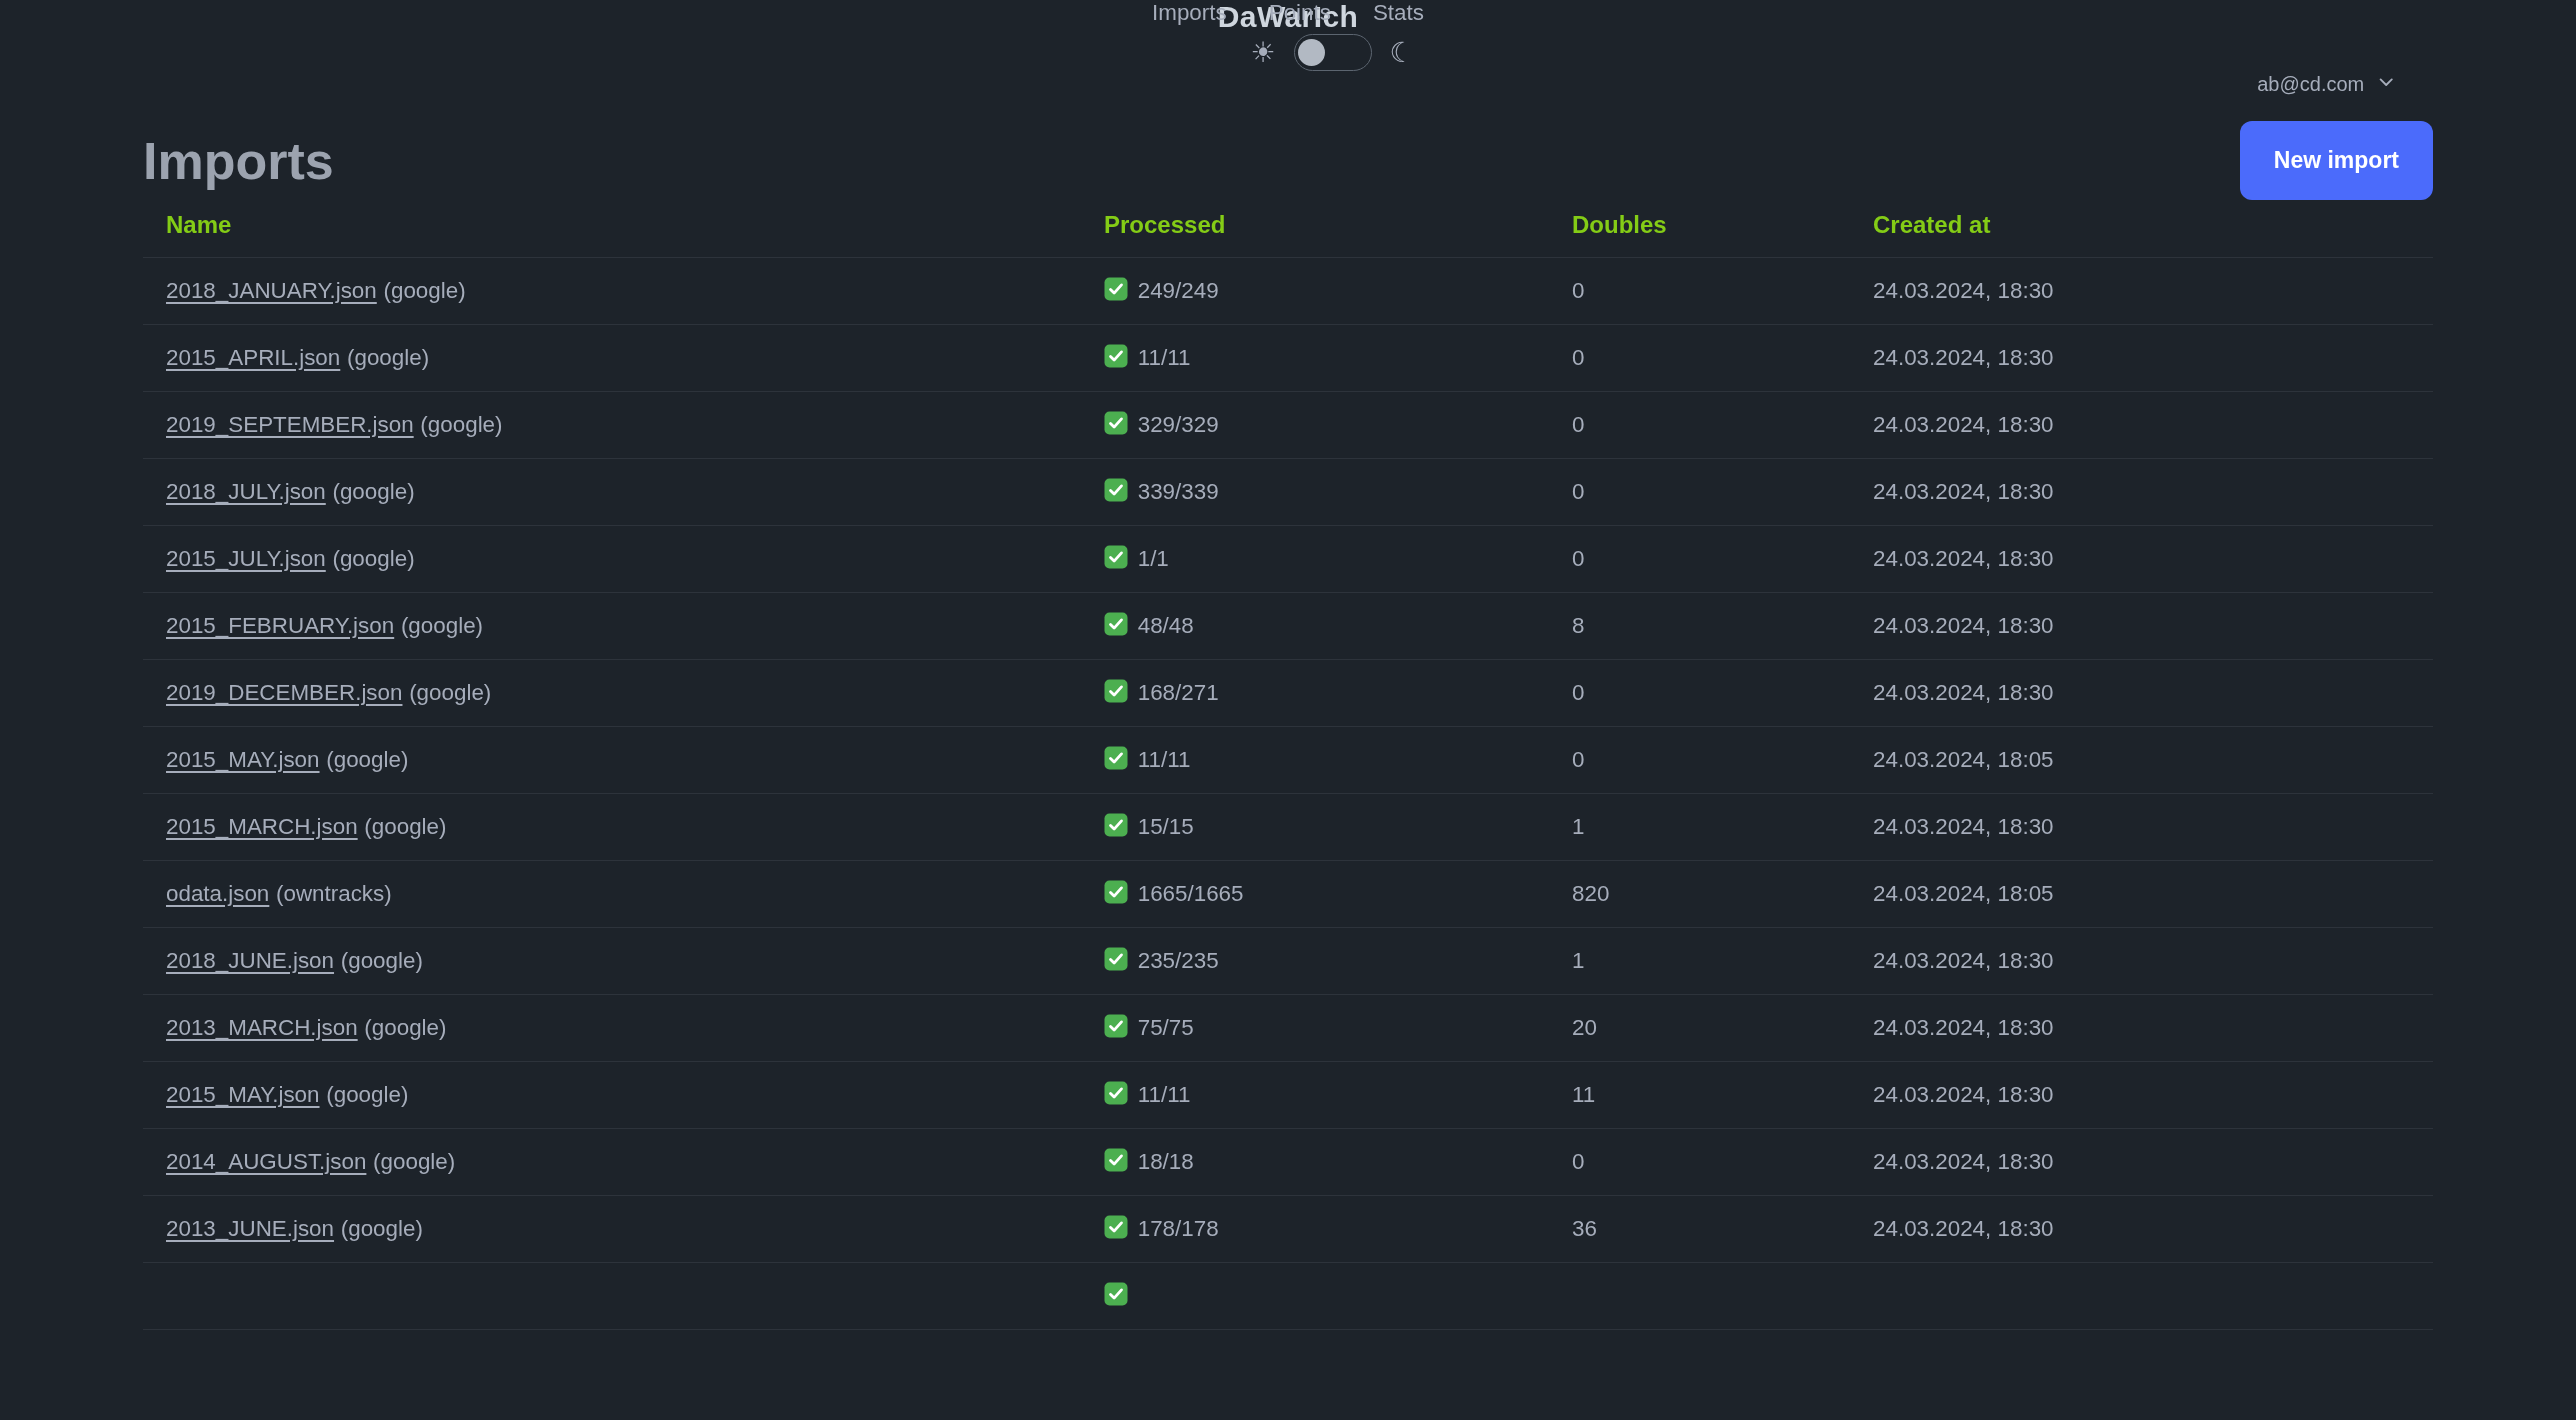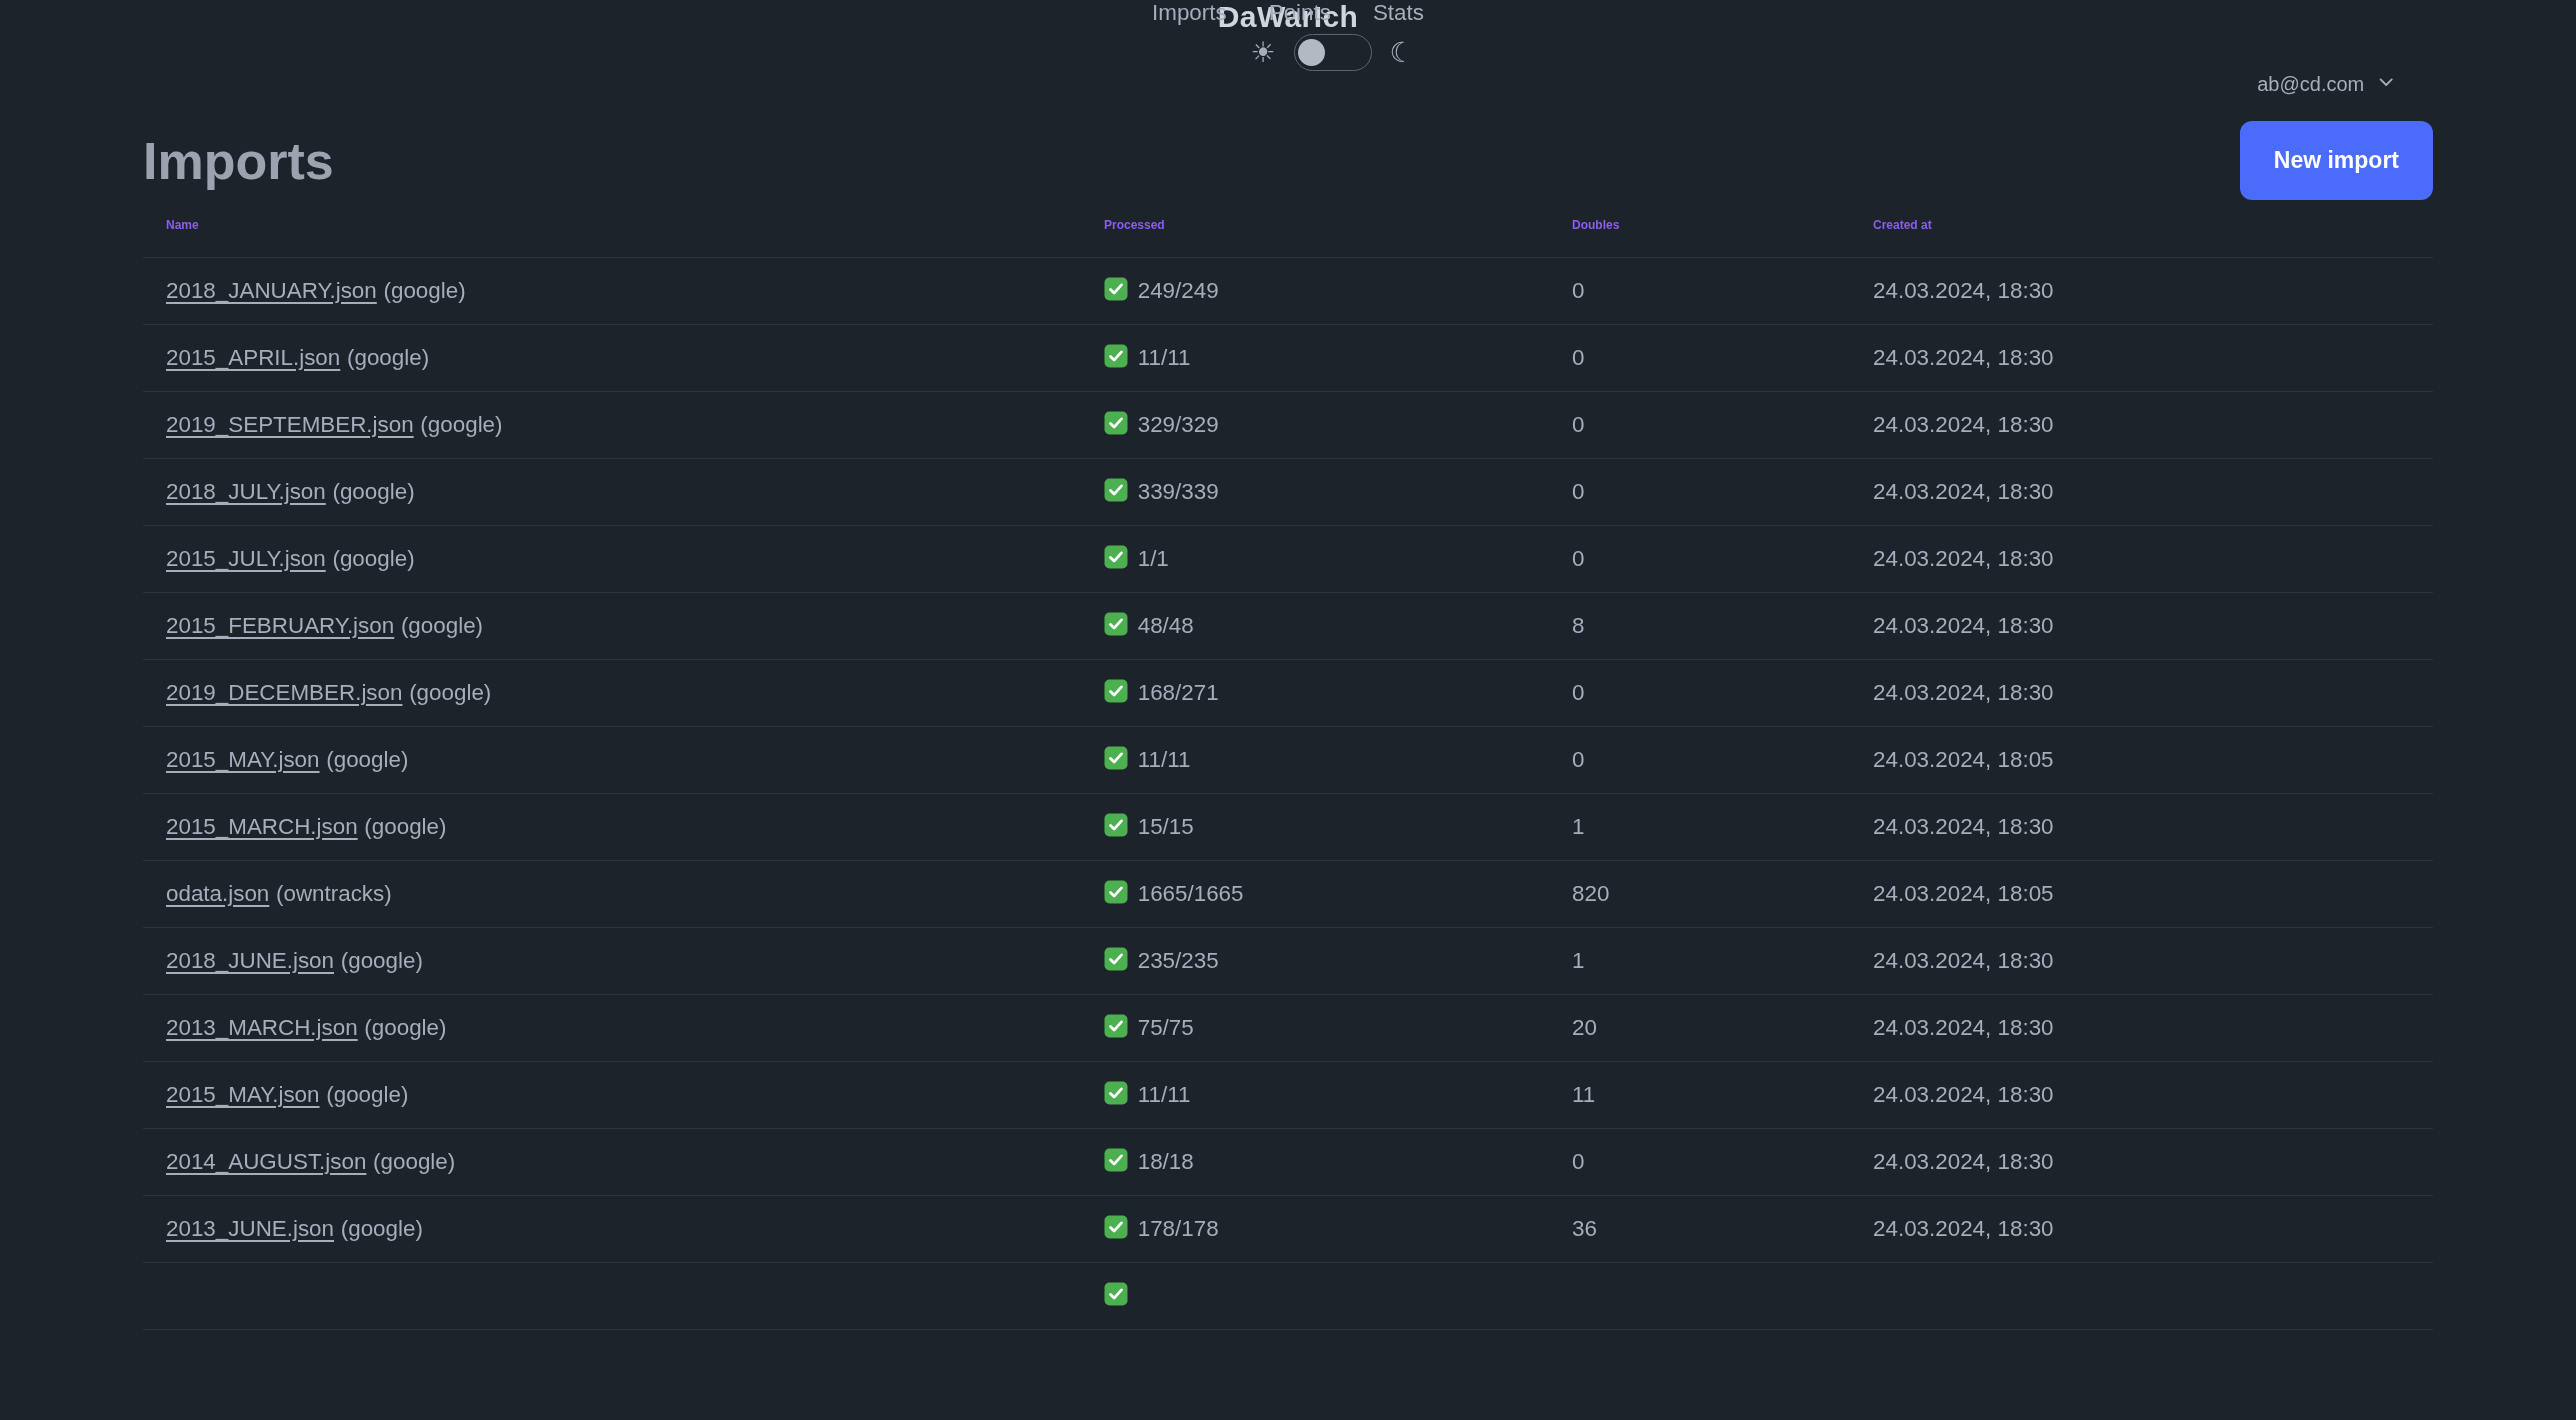--- a/index.html
+++ b/index.html
@@ -123,23 +123,23 @@
     width: 100%;
     border-collapse: collapse;
     table-layout: fixed;
   }
   col.col-name     { width: 938px; }
   col.col-processed{ width: 468px;  }
   col.col-doubles  { width: 301px;  }
   col.col-created  { width: 583px;  }
   thead th {
     text-align: left;
-    font-size: 12px;
+    font-size: 24px;
     font-weight: 700;
-    color: #8b5cf6;
+    color: #84cc16;
     padding: 0 0 0 23px;
     height: 63px;
     vertical-align: middle;
     border-bottom: 0.7px solid var(--row-border);
     white-space: nowrap;
   }
   tbody td {
     font-size: 22.4px;
     color: var(--text);
     padding: 0 0 0 23px;

